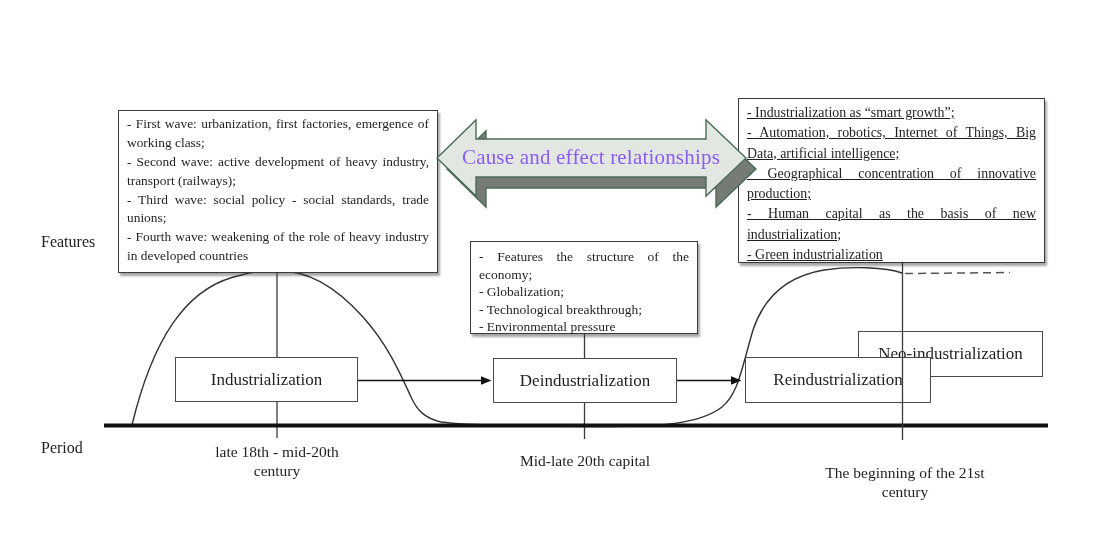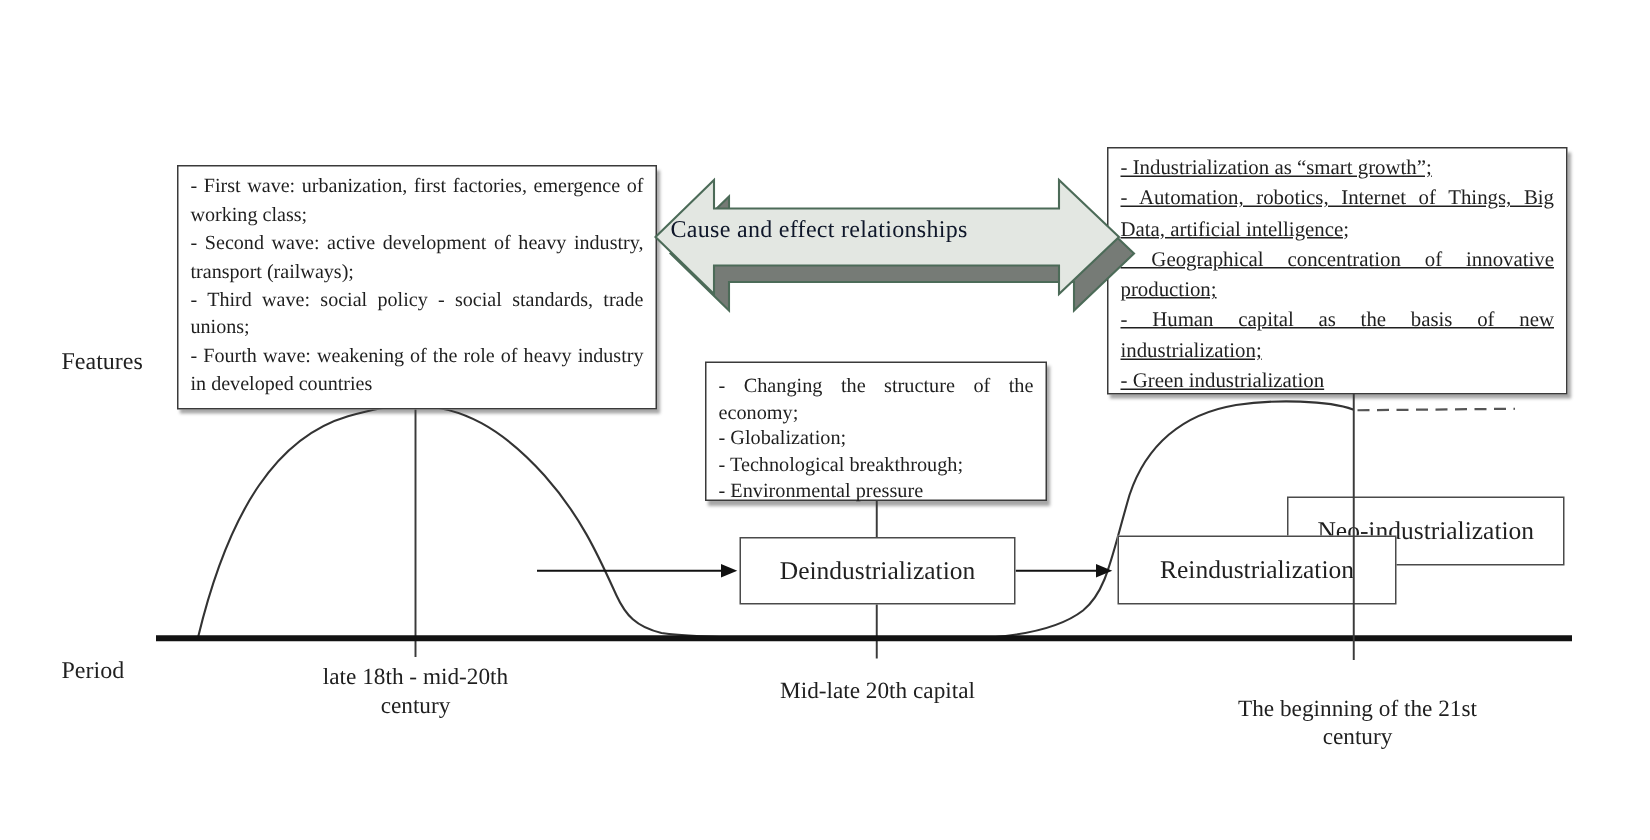--- a/index.html
+++ b/index.html
@@ -24,22 +24,22 @@
     display:flex;align-items:center;justify-content:center;font-size:17px;white-space:nowrap;
   }
   .stage-ind {left:175px;top:357px;width:183px;height:45px;}
   .stage-dein{left:493px;top:358px;width:184px;height:45px;}
   .stage-neo {left:858px;top:331px;width:185px;height:46px;}
   .stage-rein{left:745px;top:357px;width:186px;height:46px;}
   
   .arrow-shadow{stroke:#4c6b58;stroke-width:1.4px;}
   .arrow-main{stroke:#4c6b58;stroke-width:1.4px;}
   .arrow-label{
-    position:absolute;left:447px;top:145px;width:288px;
-    font-size:16px;color:#0f172a;letter-spacing:.2px;white-space:nowrap;
+    position:absolute;left:447px;top:145px;width:288px;text-align:center;
+    font-size:21px;color:#8b5cf6;letter-spacing:.2px;white-space:nowrap;
   }
   
   .axis-label{position:absolute;font-size:16px;}
   .axis-features{left:41px;top:233px;}
   .axis-period{left:41px;top:439px;text-align:right;}
   .plabel{position:absolute;text-align:center;font-size:15.5px;line-height:1.2;}
   .plabel-1{left:192px;top:443px;width:170px;text-align:center;}
   .plabel-2{left:495px;top:452px;width:180px;}
   .plabel-3{left:815px;top:464px;width:180px;}
 </style>
@@ -80,39 +80,42 @@
   </svg>
 
   <div class="fbox fbox-left">
     <p>- First wave: urbanization, first factories, emergence of working class;</p>
     <p>- Second wave: active development of heavy industry, transport (railways);</p>
     <p>- Third wave: social policy - social standards, trade unions;</p>
     <p>- Fourth wave: weakening of the role of heavy industry in developed countries</p>
   </div>
 
   <div class="fbox fbox-mid">
-    <p>- Changing the structure of the economy;</p>
+    <p>- Features the structure of the economy;</p>
     <p>- Globalization;</p>
     <p>- Technological breakthrough;</p>
     <p>- Environmental pressure</p>
   </div>
 
   <div class="fbox fbox-right">
     <p>- Industrialization as “smart growth”;</p>
     <p>- Automation, robotics, Internet of Things, Big Data, artificial intelligence;</p>
     <p>- Geographical concentration of innovative production;</p>
     <p>- Human capital as the basis of new industrialization;</p>
     <p>- Green industrialization</p>
   </div>
 
   <div class="stage stage-neo">
     <span>Neo-industrialization</span>
   </div>
   <div class="stage stage-rein">
     <span>Reindustrialization</span>
+  </div>
+  <div class="stage stage-ind">
+    <span>Industrialization</span>
   </div>
   <div class="stage stage-dein">
     <span>Deindustrialization</span>
   </div>
 
   <svg class="layer" width="1100" height="560" viewBox="0 0 1100 560">
     <polygon class="arrow-shadow" points="447,169 486,131 486,150 716,150 716,131 756,169 716,207 716,188 486,188 486,207" fill="#767b76"></polygon>
     <polygon class="arrow-main" points="437,158 476,120 476,139 706,139 706,120 746,158 706,196 706,177 476,177 476,196" fill="#e3e7e2"></polygon>
     <line x1="902.5" y1="262" x2="902.5" y2="440" stroke="#3a3a3a" stroke-width="1.3"></line>
   </svg>

